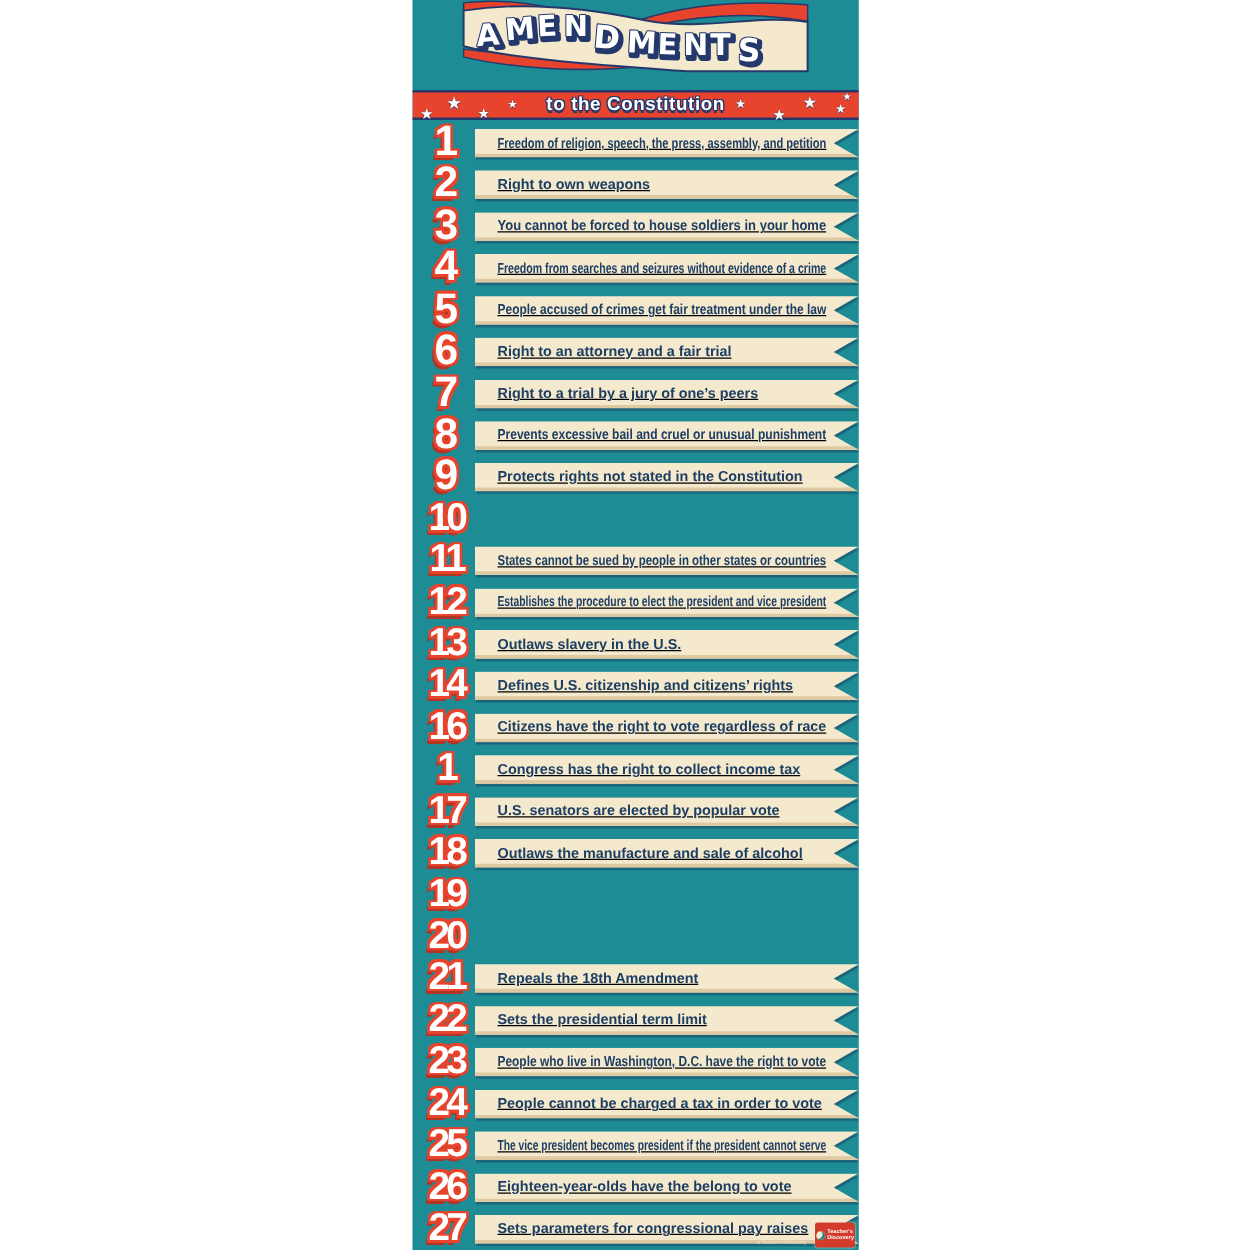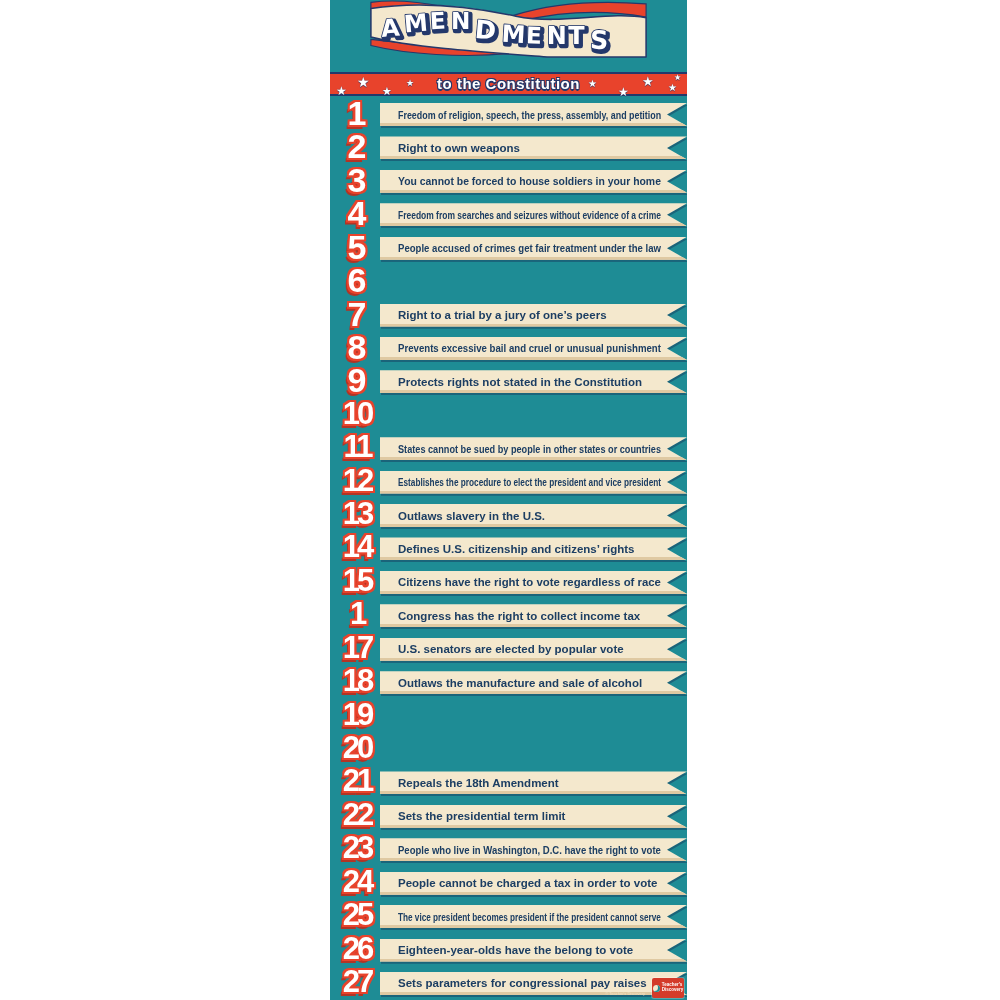--- a/index.html
+++ b/index.html
@@ -22,21 +22,21 @@
 
   
   #rows{position:absolute;left:0;top:0;width:357px;height:1000px;}
   .row{position:absolute;left:0;width:357px;height:38px;}
   .num{position:absolute;left:2px;top:-3px;width:50px;height:40px;line-height:40px;z-index:2;
     text-align:center;font-weight:bold;font-size:34px;color:#ffffff;
     text-shadow:-2px -2px 0 #e8432c,2px -2px 0 #e8432c,-2px 2px 0 #e8432c,2px 2px 0 #e8432c,
       -2px 0 0 #e8432c,2px 0 0 #e8432c,0 -2px 0 #e8432c,0 2px 0 #e8432c,-3px 4px 0 #b23425;}
   .num.two{font-size:31px;letter-spacing:-3px;}
   .ribbon{position:absolute;left:50px;right:0;top:7px;height:23px;
-    filter:drop-shadow(1px 2px 0 rgba(23,50,88,.45));}
+    filter:drop-shadow(1px 2px 0 rgba(23,50,88,.45));text-decoration:underline;}
   .ribbon-inner{width:100%;height:100%;background:#f4e8cd;box-sizing:border-box;
     clip-path:polygon(0 0,100% 0,calc(100% - 20px) 50%,100% 100%,0 100%);
     box-shadow:inset 0 -3px 0 #dfc9a2;display:flex;align-items:center;
     padding-left:18px;padding-right:26px;}
   .ribbon-text{white-space:nowrap;font-weight:bold;font-size:11.5px;color:#1c3e63;
     transform-origin:left center;display:inline-block;}
 
   
   #fine-print{position:absolute;right:42px;bottom:4px;font-size:4px;color:rgba(244,232,205,.8);z-index:6;}
   #logo{position:absolute;right:3px;bottom:2px;width:32px;height:20px;background:#d33b2a;border-radius:2px;
@@ -152,20 +152,25 @@
       </div>
       <div class="row" style="top: 229.68px;">
         <div class="ribbon">
           <div class="ribbon-inner">
             <span class="ribbon-text" style="transform: scaleX(0.833);">People accused of crimes get fair treatment under the law</span>
           </div>
         </div>
         <div class="num">5</div>
       </div>
       <div class="row" style="top: 263.1px;">
+        <div class="ribbon">
+          <div class="ribbon-inner">
+            <span class="ribbon-text">Right to an attorney and a fair trial</span>
+          </div>
+        </div>
         <div class="num">6</div>
       </div>
       <div class="row" style="top: 296.52px;">
         <div class="ribbon">
           <div class="ribbon-inner">
             <span class="ribbon-text">Right to a trial by a jury of one’s peers</span>
           </div>
         </div>
         <div class="num">7</div>
       </div>
@@ -219,21 +224,21 @@
           </div>
         </div>
         <div class="num two">14</div>
       </div>
       <div class="row" style="top: 563.88px;">
         <div class="ribbon">
           <div class="ribbon-inner">
             <span class="ribbon-text" style="transform: scaleX(0.989);">Citizens have the right to vote regardless of race</span>
           </div>
         </div>
-        <div class="num two">15</div>
+        <div class="num two">16</div>
       </div>
       <div class="row" style="top: 597.3px;">
         <div class="ribbon">
           <div class="ribbon-inner">
             <span class="ribbon-text">Congress has the right to collect income tax</span>
           </div>
         </div>
         <div class="num two">1</div>
       </div>
       <div class="row" style="top: 630.72px;">

